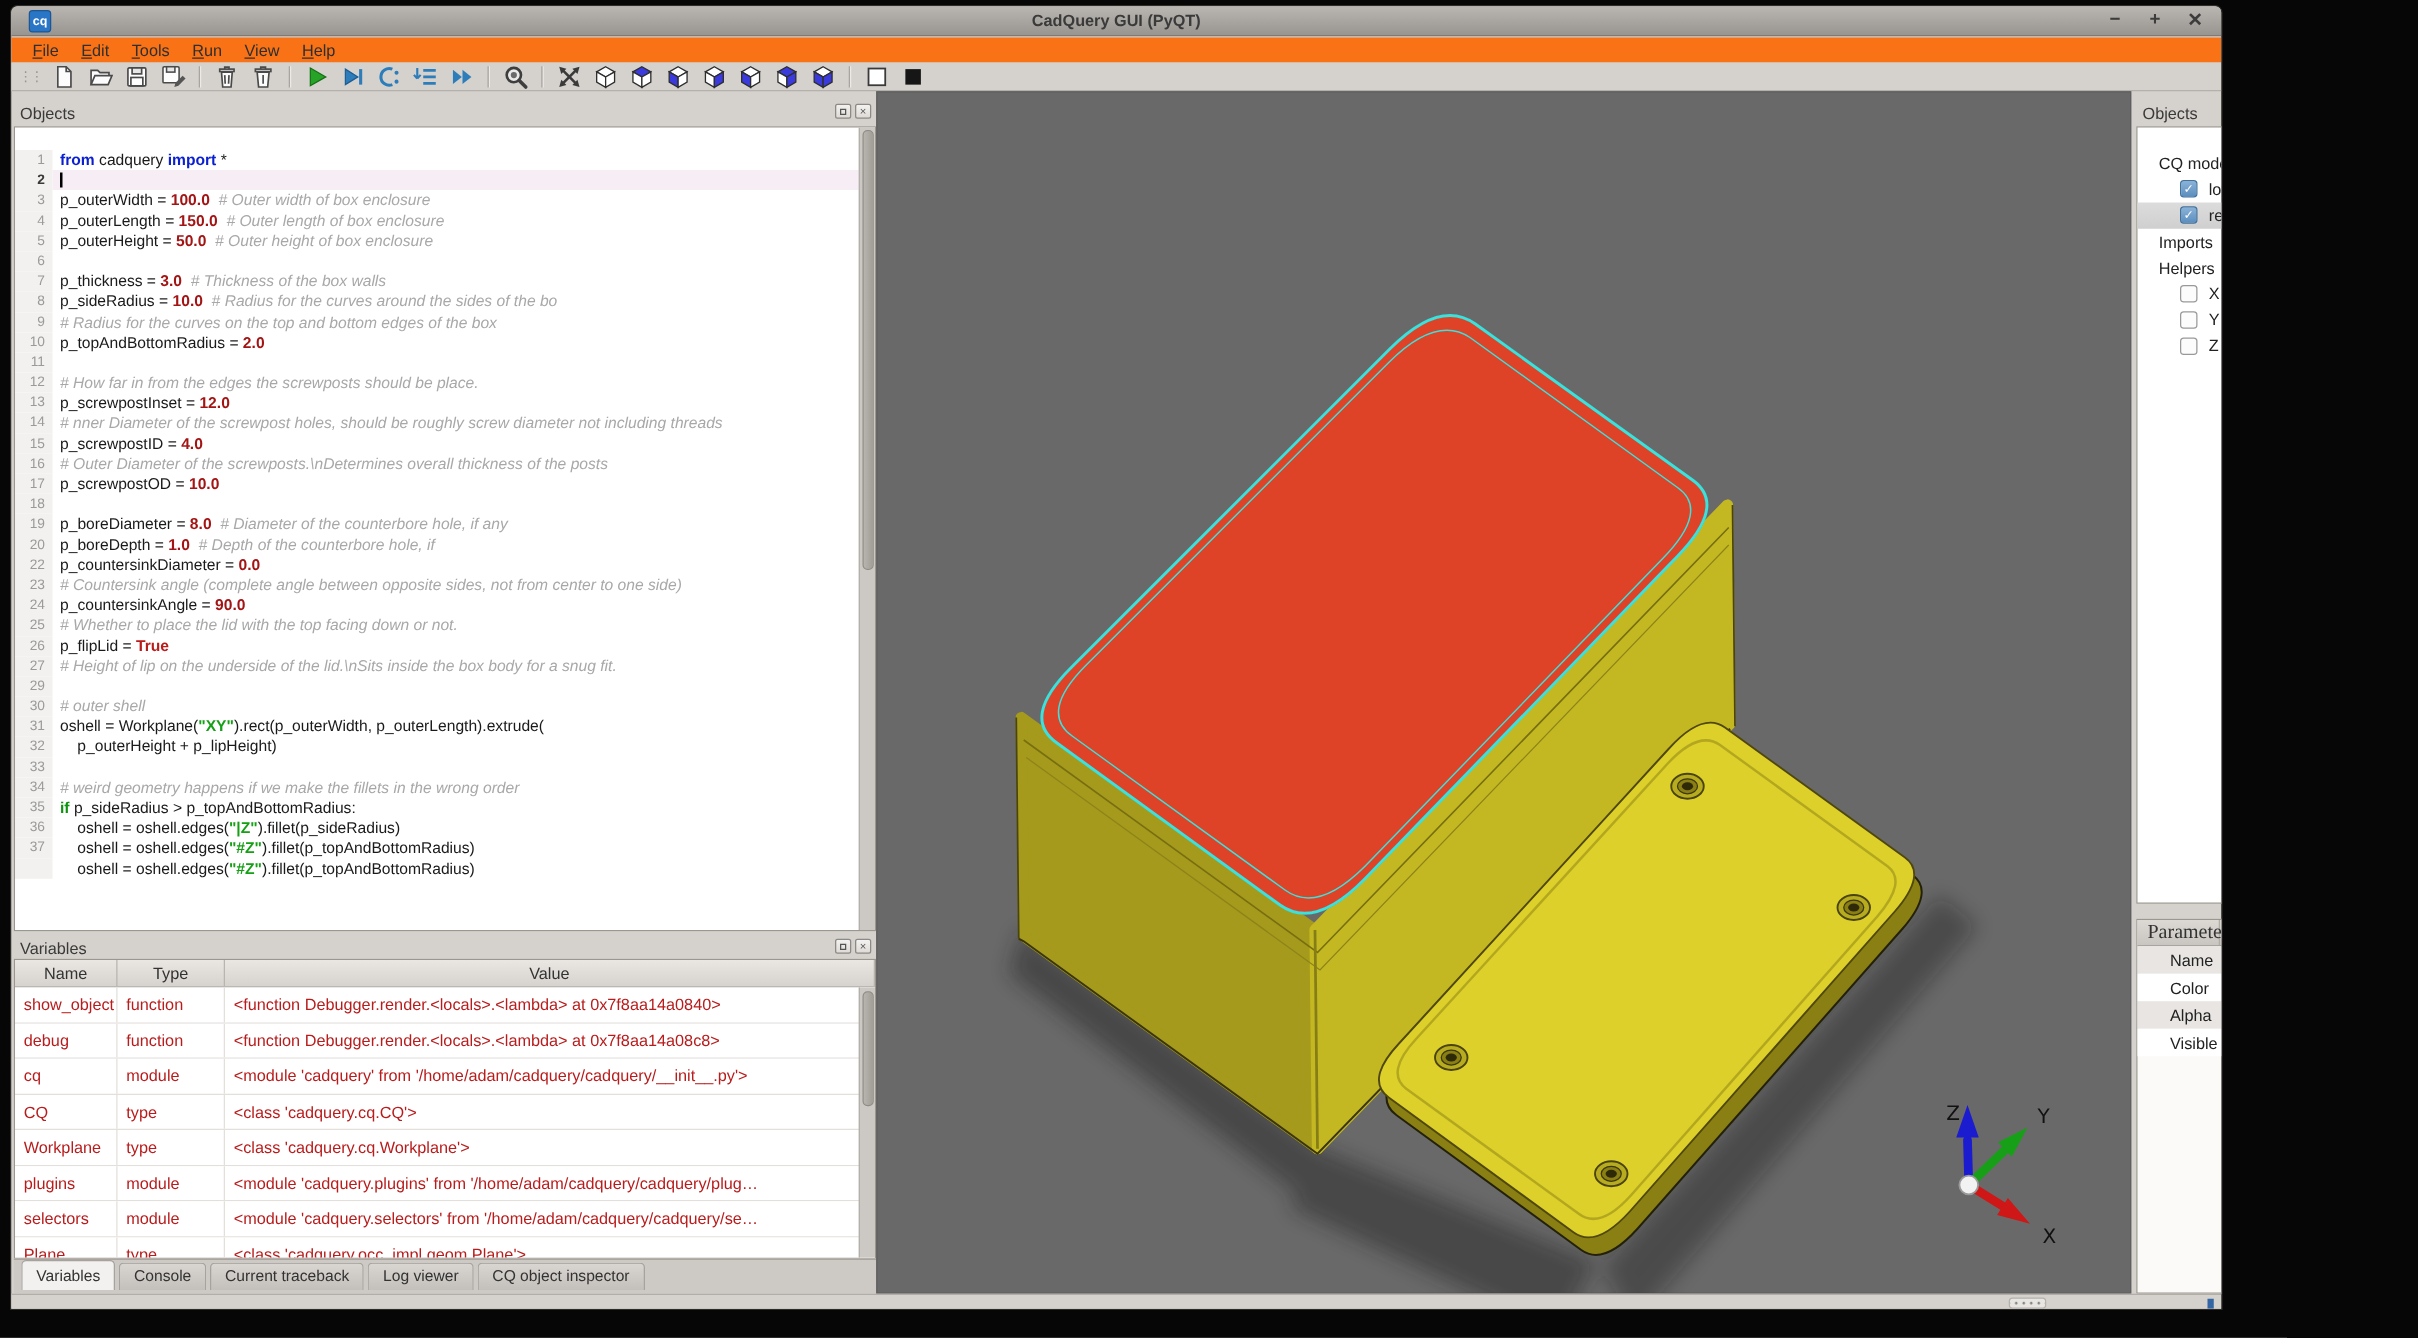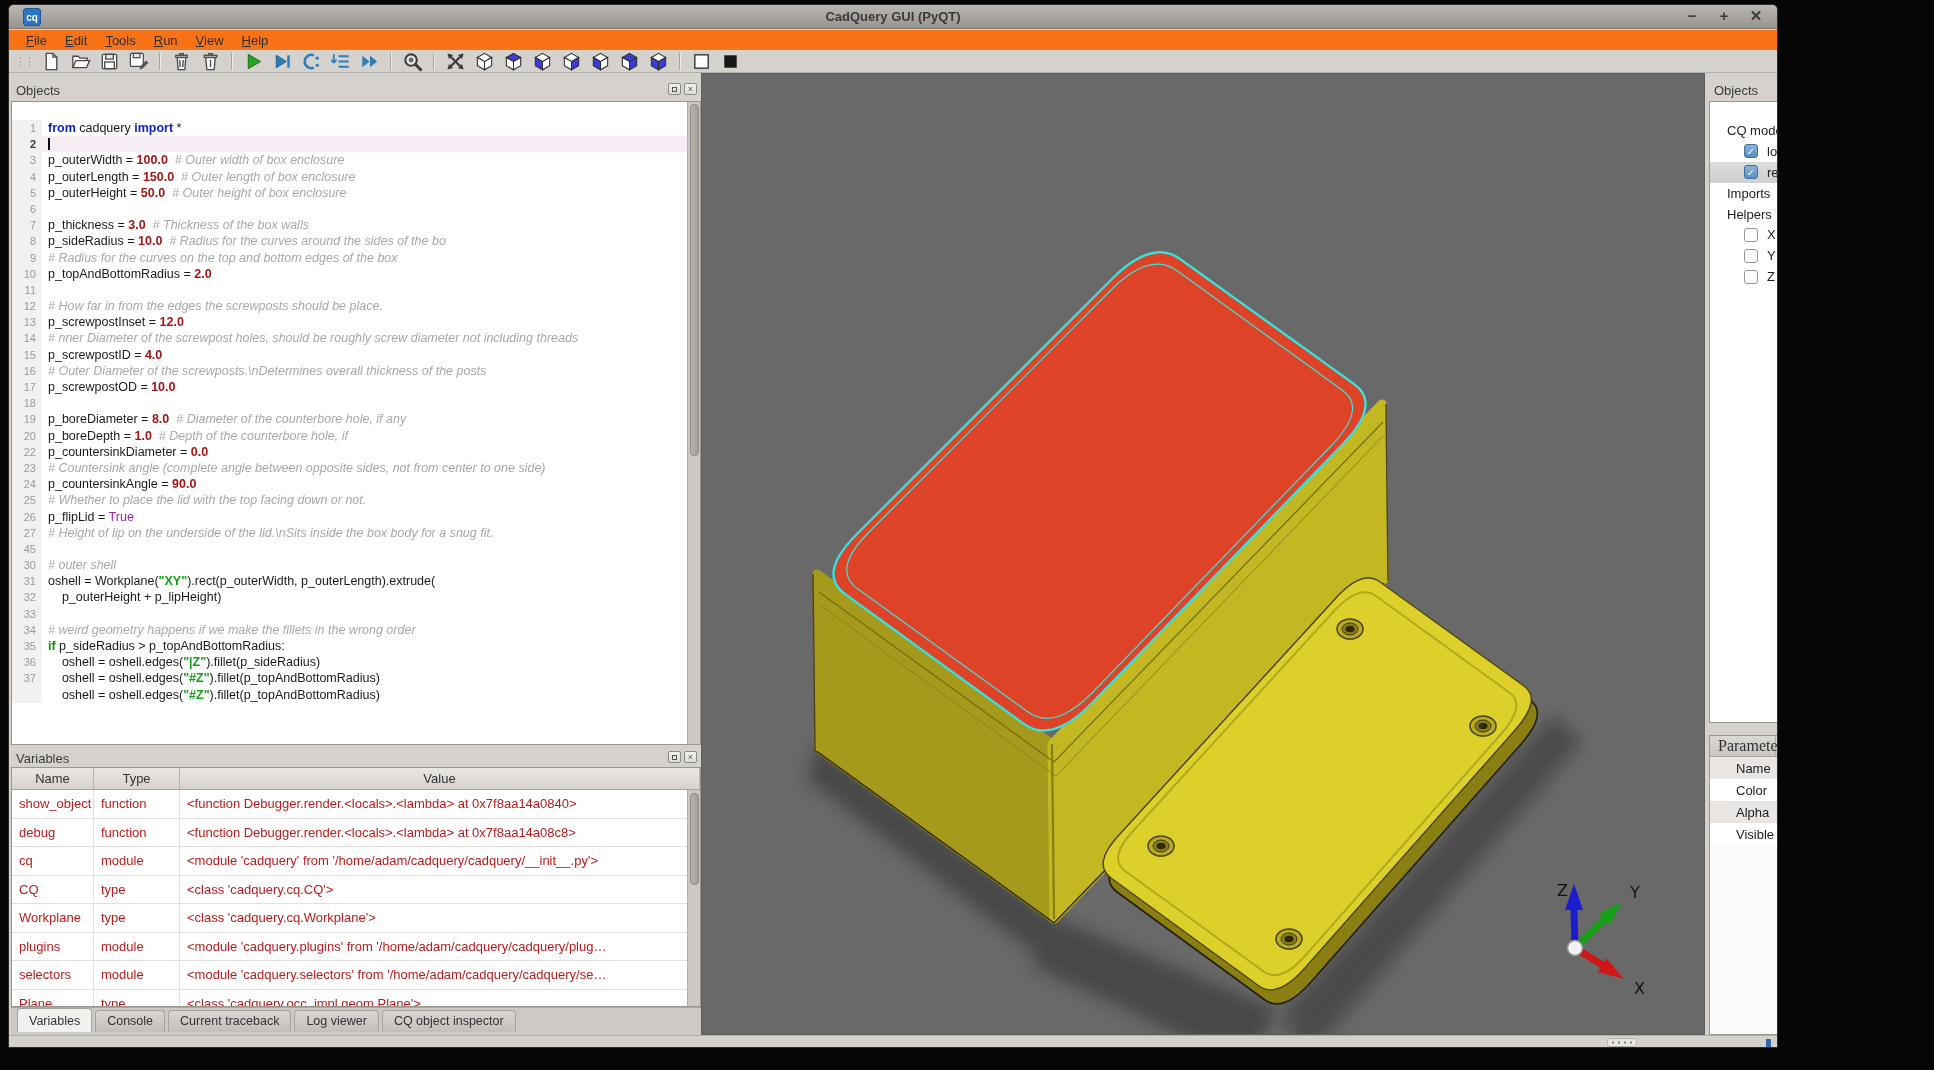--- a/index.html
+++ b/index.html
@@ -47,21 +47,21 @@
       background:#f2f1ef;}
   .lbody{flex:1;padding-left:6px;font-size:12.5px;color:#1a1a1a;overflow:hidden;}
   .line.cur .lbody{background:#f7edf4;}
   .line.cur .ln{color:#3a3a3a;font-weight:bold;}
   .caret{display:inline-block;width:1.5px;height:12px;background:#000;vertical-align:-2px;}
   .sg-k{color:#0a1fd0;font-weight:bold;}
   .sg-n{color:#a31515;font-weight:bold;}
   .sg-c{color:#a8a8a8;font-style:italic;}
   .sg-s{color:#15a015;font-weight:bold;}
   .sg-g{color:#0e930e;font-weight:bold;}
-  .sg-b{color:#a21caf;font-weight:normal;}
+  .sg-b{color:#b91c1c;font-weight:bold;}
   .sg-p{color:#1a1a1a;}
   .vscroll{position:absolute;top:0;right:0;width:13px;height:100%;background:#ccc8c3;
            border-left:1px solid #b3afa9;}
   .vthumb{position:absolute;left:1.5px;width:9px;background:linear-gradient(90deg,#b8b4ae,#a29e98);
           border:1px solid #8f8b85;border-radius:4px;}
   
   .vtable{position:absolute;left:2px;top:762px;width:690px;height:240px;background:#fff;
           border:1px solid #9b978f;overflow:hidden;}
   .vhead{display:flex;height:22px;background:linear-gradient(#eae7e3,#d6d2cd);
          border-bottom:1px solid #a8a49f;}
@@ -375,21 +375,21 @@
           <div class="line"><span class="ln">17</span><span class="lbody"><span class="sg-p">p_screwpostOD = </span><span class="sg-n">10.0</span></span></div>
           <div class="line"><span class="ln">18</span><span class="lbody"></span></div>
           <div class="line"><span class="ln">19</span><span class="lbody"><span class="sg-p">p_boreDiameter = </span><span class="sg-n">8.0</span><span class="sg-c">  # Diameter of the counterbore hole, if any</span></span></div>
           <div class="line"><span class="ln">20</span><span class="lbody"><span class="sg-p">p_boreDepth = </span><span class="sg-n">1.0</span><span class="sg-c">  # Depth of the counterbore hole, if</span></span></div>
           <div class="line"><span class="ln">22</span><span class="lbody"><span class="sg-p">p_countersinkDiameter = </span><span class="sg-n">0.0</span></span></div>
           <div class="line"><span class="ln">23</span><span class="lbody"><span class="sg-c"># Countersink angle (complete angle between opposite sides, not from center to one side)</span></span></div>
           <div class="line"><span class="ln">24</span><span class="lbody"><span class="sg-p">p_countersinkAngle = </span><span class="sg-n">90.0</span></span></div>
           <div class="line"><span class="ln">25</span><span class="lbody"><span class="sg-c"># Whether to place the lid with the top facing down or not.</span></span></div>
           <div class="line"><span class="ln">26</span><span class="lbody"><span class="sg-p">p_flipLid = </span><span class="sg-b">True</span></span></div>
           <div class="line"><span class="ln">27</span><span class="lbody"><span class="sg-c"># Height of lip on the underside of the lid.\nSits inside the box body for a snug fit.</span></span></div>
-          <div class="line"><span class="ln">45</span><span class="lbody"></span></div>
+          <div class="line"><span class="ln">29</span><span class="lbody"></span></div>
           <div class="line"><span class="ln">30</span><span class="lbody"><span class="sg-c"># outer shell</span></span></div>
           <div class="line"><span class="ln">31</span><span class="lbody"><span class="sg-p">oshell = Workplane(</span><span class="sg-s">"XY"</span><span class="sg-p">).rect(p_outerWidth, p_outerLength).extrude(</span></span></div>
           <div class="line"><span class="ln">32</span><span class="lbody"><span class="sg-p">    p_outerHeight + p_lipHeight)</span></span></div>
           <div class="line"><span class="ln">33</span><span class="lbody"></span></div>
           <div class="line"><span class="ln">34</span><span class="lbody"><span class="sg-c"># weird geometry happens if we make the fillets in the wrong order</span></span></div>
           <div class="line"><span class="ln">35</span><span class="lbody"><span class="sg-g">if</span><span class="sg-p"> p_sideRadius &gt; p_topAndBottomRadius:</span></span></div>
           <div class="line"><span class="ln">36</span><span class="lbody"><span class="sg-p">    oshell = oshell.edges(</span><span class="sg-s">"|Z"</span><span class="sg-p">).fillet(p_sideRadius)</span></span></div>
           <div class="line"><span class="ln">37</span><span class="lbody"><span class="sg-p">    oshell = oshell.edges(</span><span class="sg-s">"#Z"</span><span class="sg-p">).fillet(p_topAndBottomRadius)</span></span></div>
           <div class="line"><span class="ln"></span><span class="lbody"><span class="sg-p">    oshell = oshell.edges(</span><span class="sg-s">"#Z"</span><span class="sg-p">).fillet(p_topAndBottomRadius)</span></span></div>
         </div>

